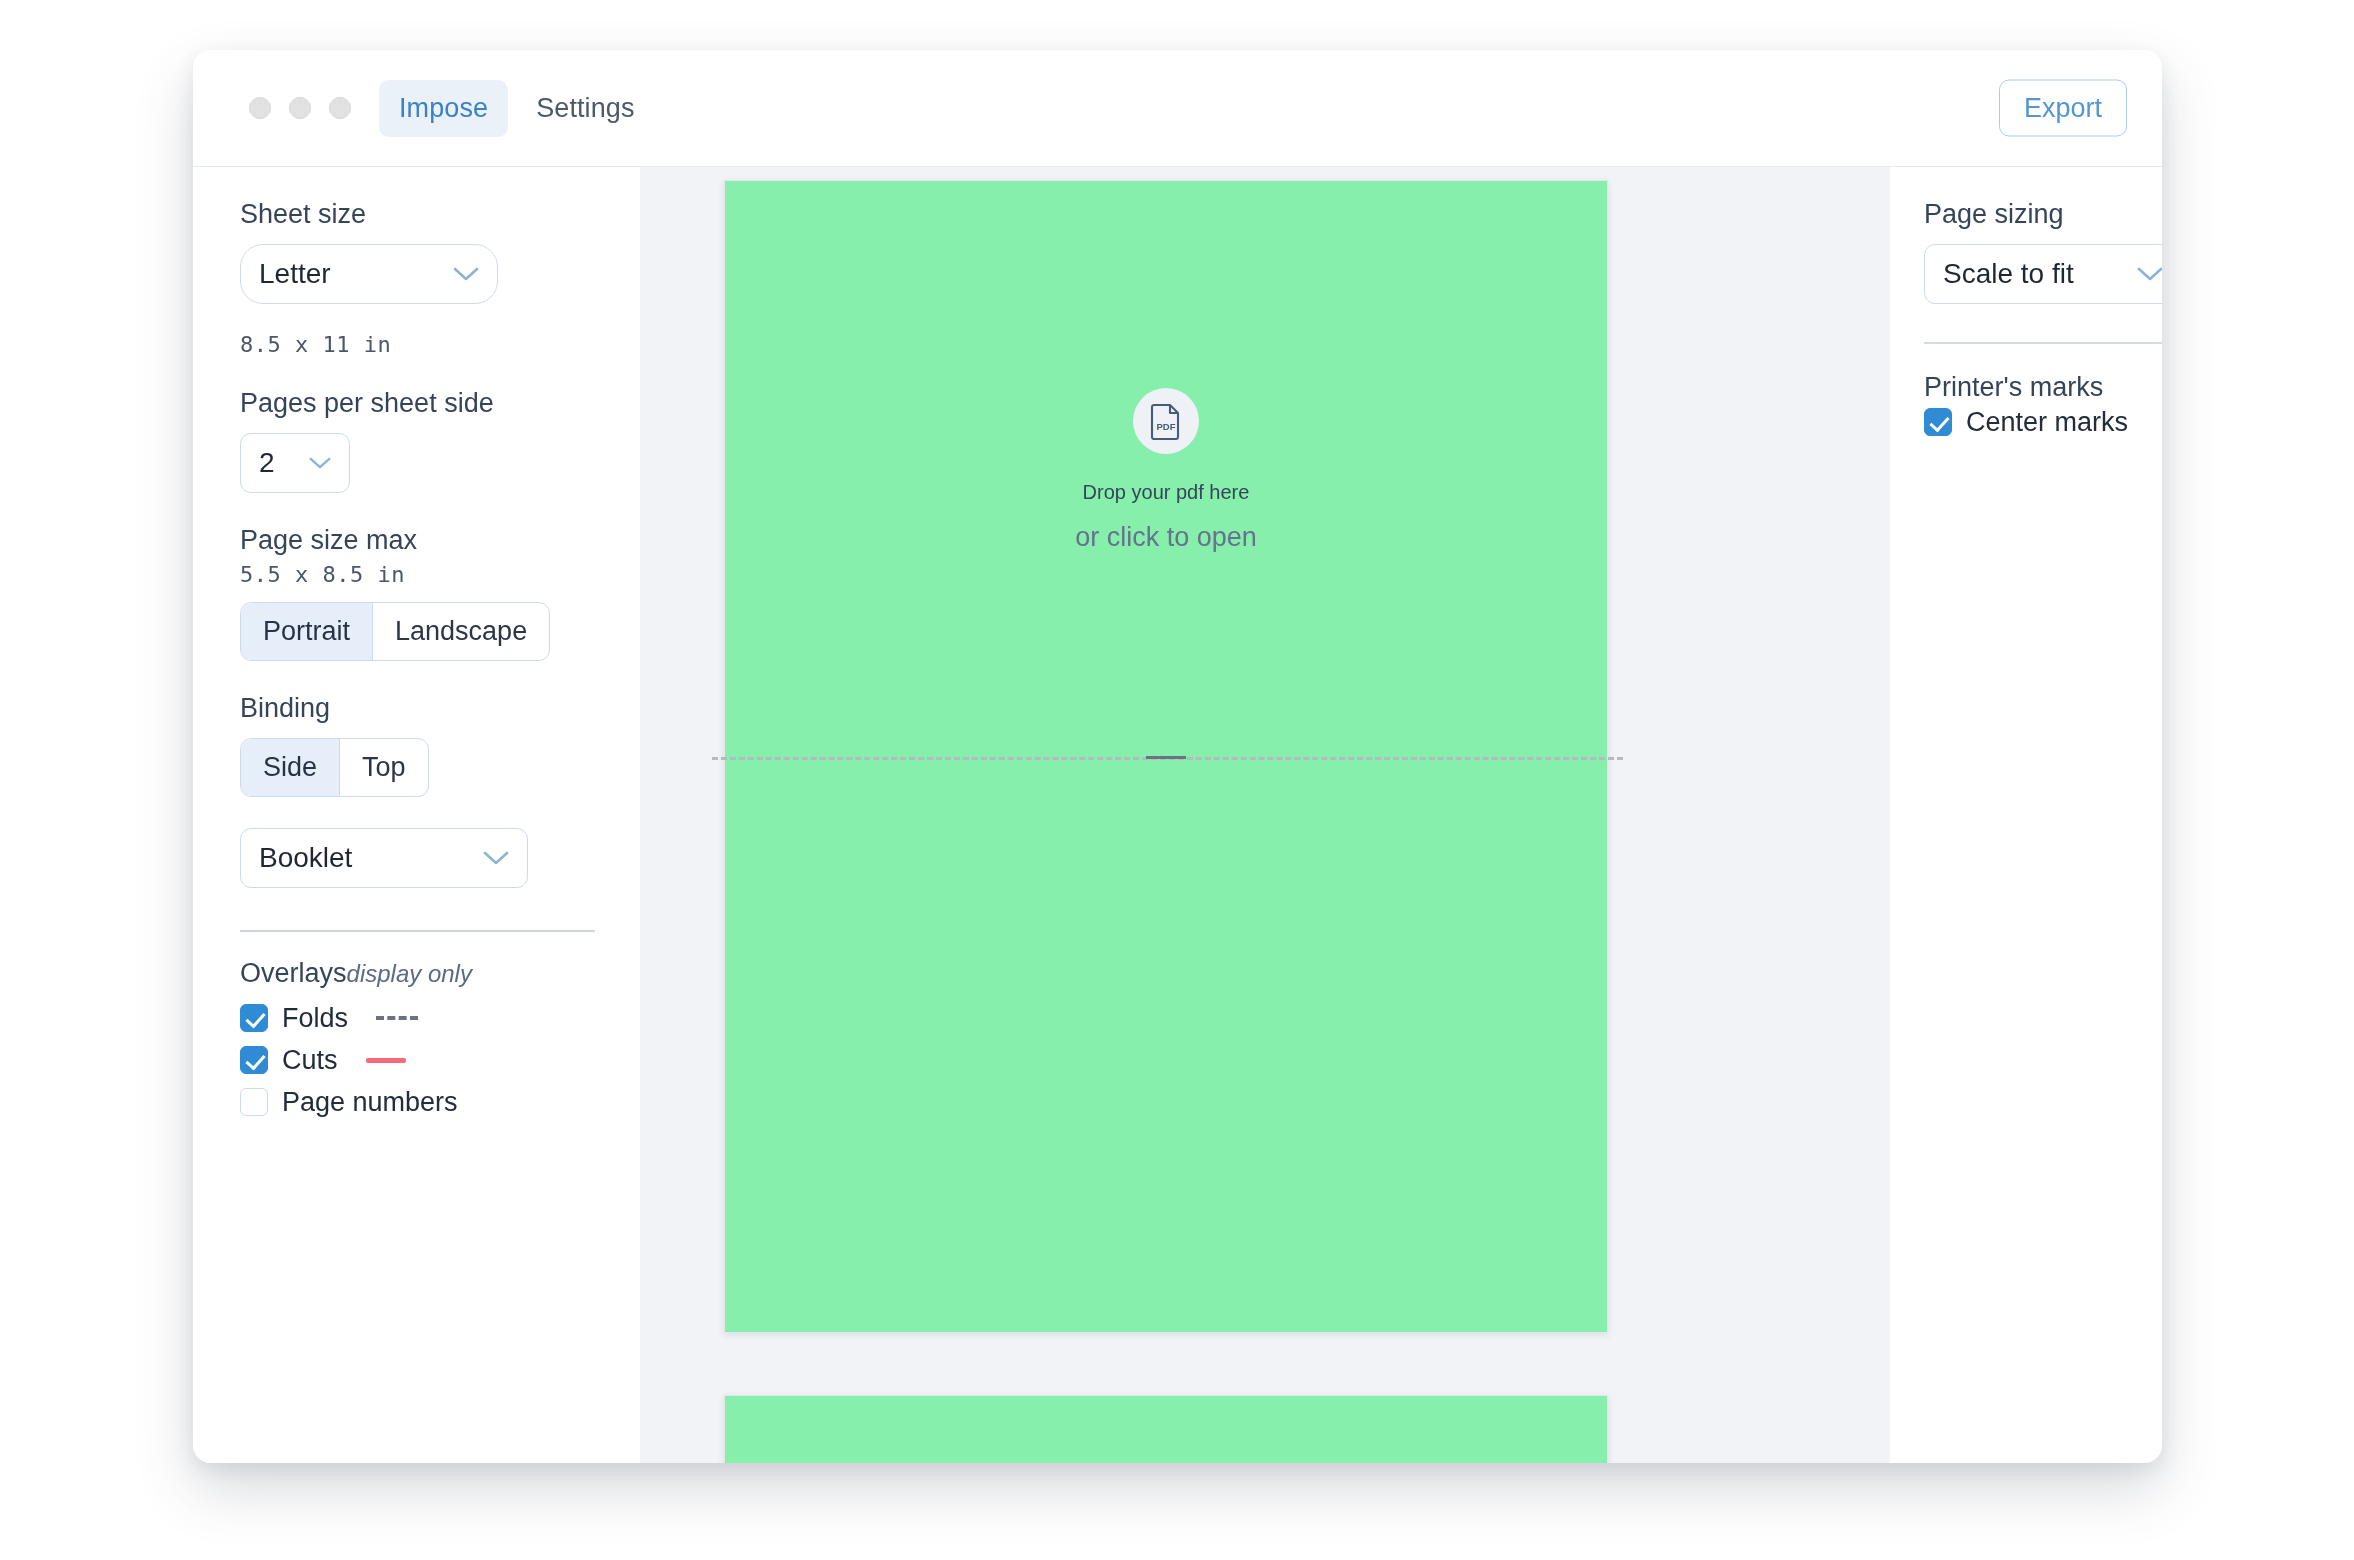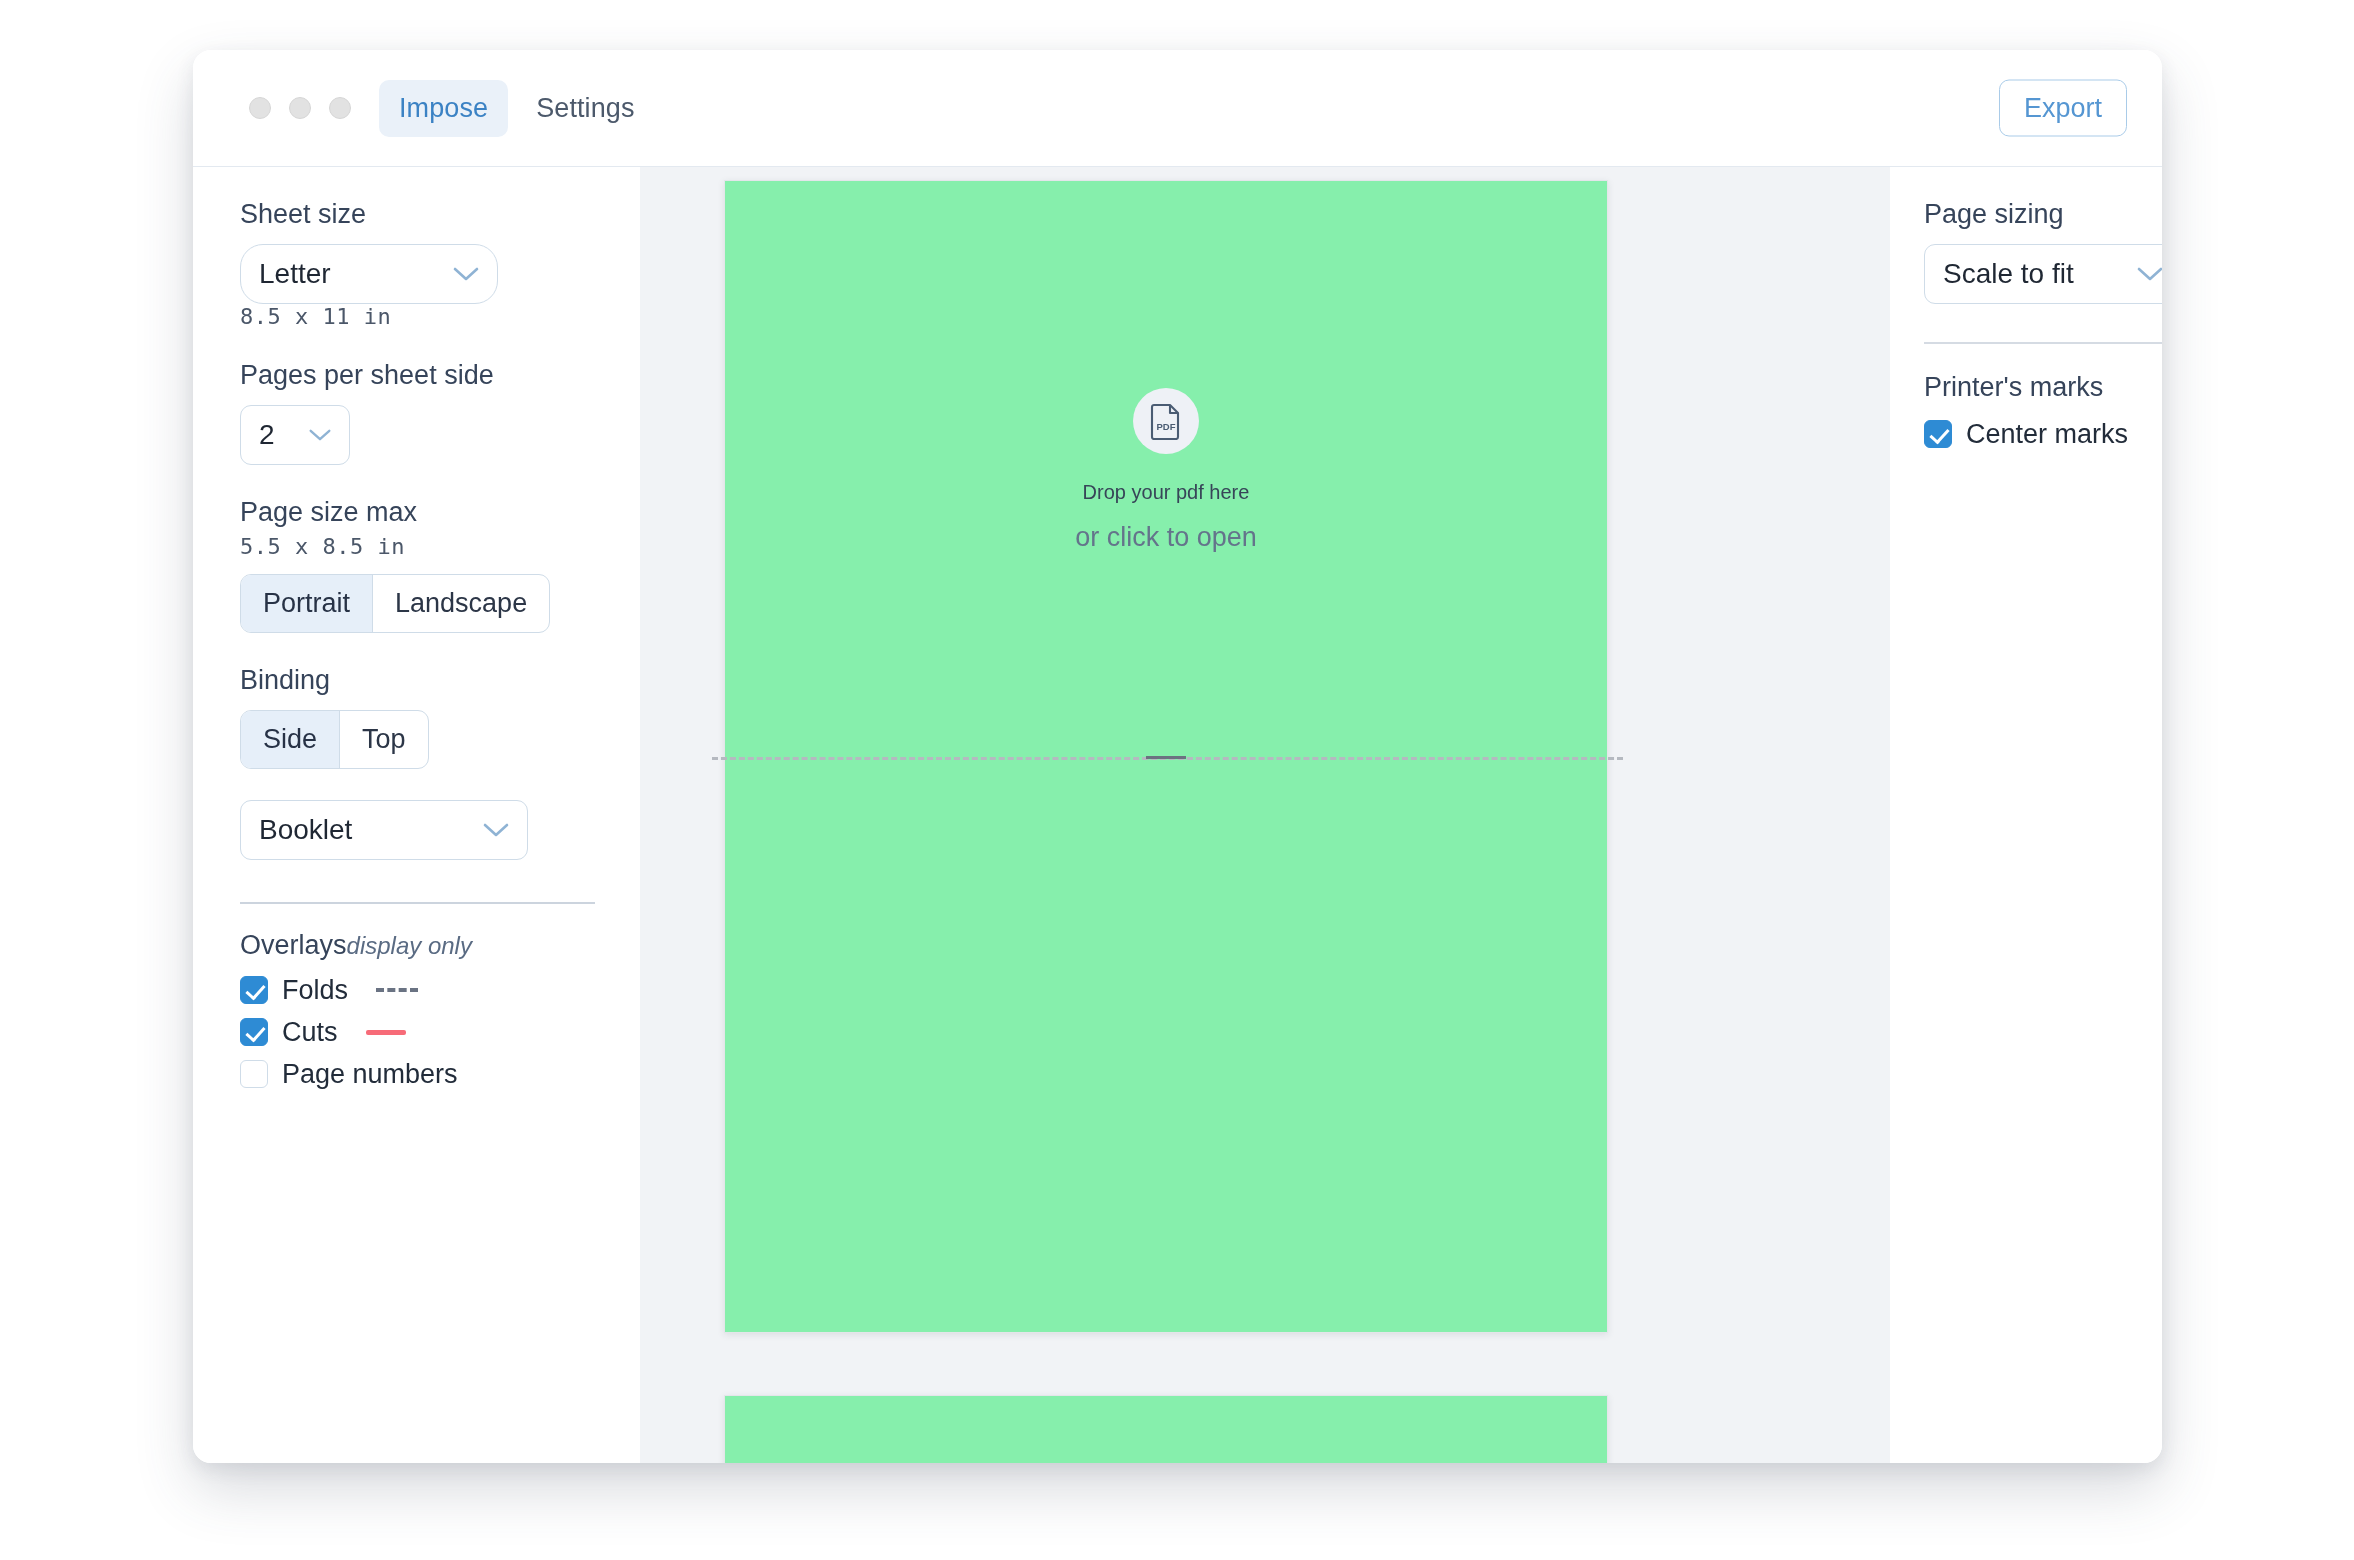--- a/index.html
+++ b/index.html
@@ -343,21 +343,21 @@
 
       <div class="select select-sheet">
         <span class="val">Letter</span>
         <span class="chev">
           <svg width="26" height="16" viewBox="0 0 26 16" fill="none">
             <path d="M2 3 L13 13 L24 3" stroke="#8fb3d4" stroke-width="2.6" stroke-linecap="round" stroke-linejoin="round"></path>
           </svg>
         </span>
       </div>
 
-      <div class="mono-note" style="margin-top:2px;">8.5 x 11 in</div>
+      <div class="mono-note" style="margin-top:30px;">8.5 x 11 in</div>
 
       <div class="field-label" style="margin-top:34px;">Pages per sheet side</div>
 
       <div class="select select-pps">
         <span class="val">2</span>
         <span class="chev">
           <svg width="22" height="14" viewBox="0 0 26 16" fill="none">
             <path d="M2 3 L13 13 L24 3" stroke="#8fb3d4" stroke-width="2.8" stroke-linecap="round" stroke-linejoin="round"></path>
           </svg>
         </span>
@@ -446,21 +446,21 @@
         <span class="val">Scale to fit</span>
         <span class="chev">
           <svg width="26" height="16" viewBox="0 0 26 16" fill="none">
             <path d="M2 3 L13 13 L24 3" stroke="#8fb3d4" stroke-width="2.6" stroke-linecap="round" stroke-linejoin="round"></path>
           </svg>
         </span>
       </div>
 
       <div class="divider" style="margin:38px 0 30px 0; width:358px; background:#d5dbe3;"></div>
 
-      <div class="field-label" style="margin-bottom:12px;">Printer's marks</div>
+      <div class="field-label" style="margin-bottom:0;">Printer's marks</div>
 
       <div class="chk-row">
         <span class="chk checked"></span>
         <span class="chk-label">Center marks</span>
       </div>
 
     </div>
 
   </div>
 </div>

